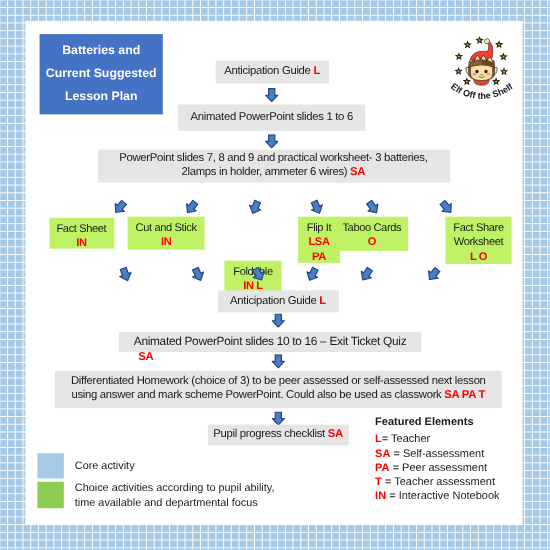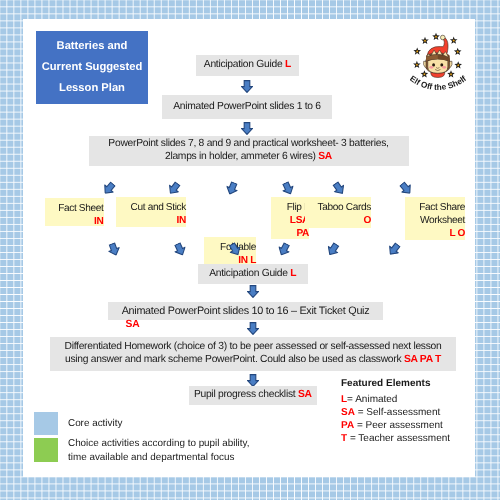--- a/index.html
+++ b/index.html
@@ -9,21 +9,21 @@
     background-image:
       linear-gradient(to right, #fbfdff 1.25px, transparent 1.25px),
       linear-gradient(to bottom, #fbfdff 1.25px, transparent 1.25px),
       linear-gradient(#a6c9e6,#a6c9e6);
     background-size:7.02px 7.02px,7.02px 7.02px,100% 100%;
     background-position:-0.6px -0.6px,-0.6px -0.6px,0 0;
   }
   .inner{position:absolute;left:23.4px;top:18.6px;width:451.4px;height:458.4px;background:#fff;}
   .box{position:absolute;box-sizing:border-box;display:flex;flex-direction:column;align-items:center;justify-content:center;text-align:center;line-height:1.22;}
   .blue{background:#e5e5e5;color:#1a1a1a;font-size:10.3px;letter-spacing:-0.28px;}
-  .green{background:#fef9c3;color:#1a1a1a;font-size:10.1px;letter-spacing:-0.35px;line-height:13.2px;justify-content:flex-start;padding-top:3.5px;align-items:flex-end;}
+  .green{background:#bef264;color:#1a1a1a;font-size:10.1px;letter-spacing:-0.35px;line-height:13.2px;justify-content:flex-start;padding-top:3.5px;}
   .title{background:#4472c4;color:#fff;font-weight:bold;font-size:11.2px;line-height:1.9;}
   .red{color:#ff0000;font-weight:bold;}
   .arr{position:absolute;}
   .legend-sw{position:absolute;}
   .legend-txt{position:absolute;font-size:9.9px;color:#1a1a1a;line-height:14.1px;}
   .feat{position:absolute;font-size:10px;color:#1a1a1a;line-height:12.9px;}
   .feat .hd{font-weight:bold;color:#1a1a1a;display:block;margin-bottom:3.5px;}
   .feat b{color:#ff0000;}
 </style>
 </head>
@@ -200,24 +200,25 @@
       <path d="M50.8 77.5 Q55.5 81.5 60.3 77.5" fill="none" stroke="#3a2b21" stroke-width="1.1" stroke-linecap="round"></path>
     </g>
     <g>
       <path id="logoArc" d="M-1 98 A92 92 0 0 0 113 98" fill="none"></path>
       <text font-family="Liberation Sans, sans-serif" font-size="16.5" font-weight="bold" fill="#1a1a1a"><textPath href="#logoArc" startOffset="50%" text-anchor="middle">Elf Off the Shelf</textPath></text>
     </g>
   </svg>
 
   <div class="feat" style="left:341px;top:378px;">
     <div class="hd">Featured Elements</div>
-    <div><b>L</b><span>= Animated</span></div>
+    <div><b>L</b><span>= Teacher</span></div>
     <div><b>SA</b> <span>= Self-assessment</span></div>
     <div><b>PA</b> <span>= Peer assessment</span></div>
     <div><b>T</b> <span>= Teacher assessment</span></div>
+    <div><b>IN</b> <span>= Interactive Notebook</span></div>
   </div>
 
   <div class="legend-sw" style="left:34px;top:412px;width:24px;height:23px;background:#a6c9e6;"></div>
   <div class="legend-txt" style="left:68px;top:416.5px;">Core activity</div>
   <div class="legend-sw" style="left:34px;top:438px;width:24px;height:24px;background:#8dcc52;"></div>
   <div class="legend-txt" style="left:68px;top:436.5px;">
     <div>Choice activities according to pupil ability,</div>
     <div>time available and departmental focus</div>
   </div>
 

